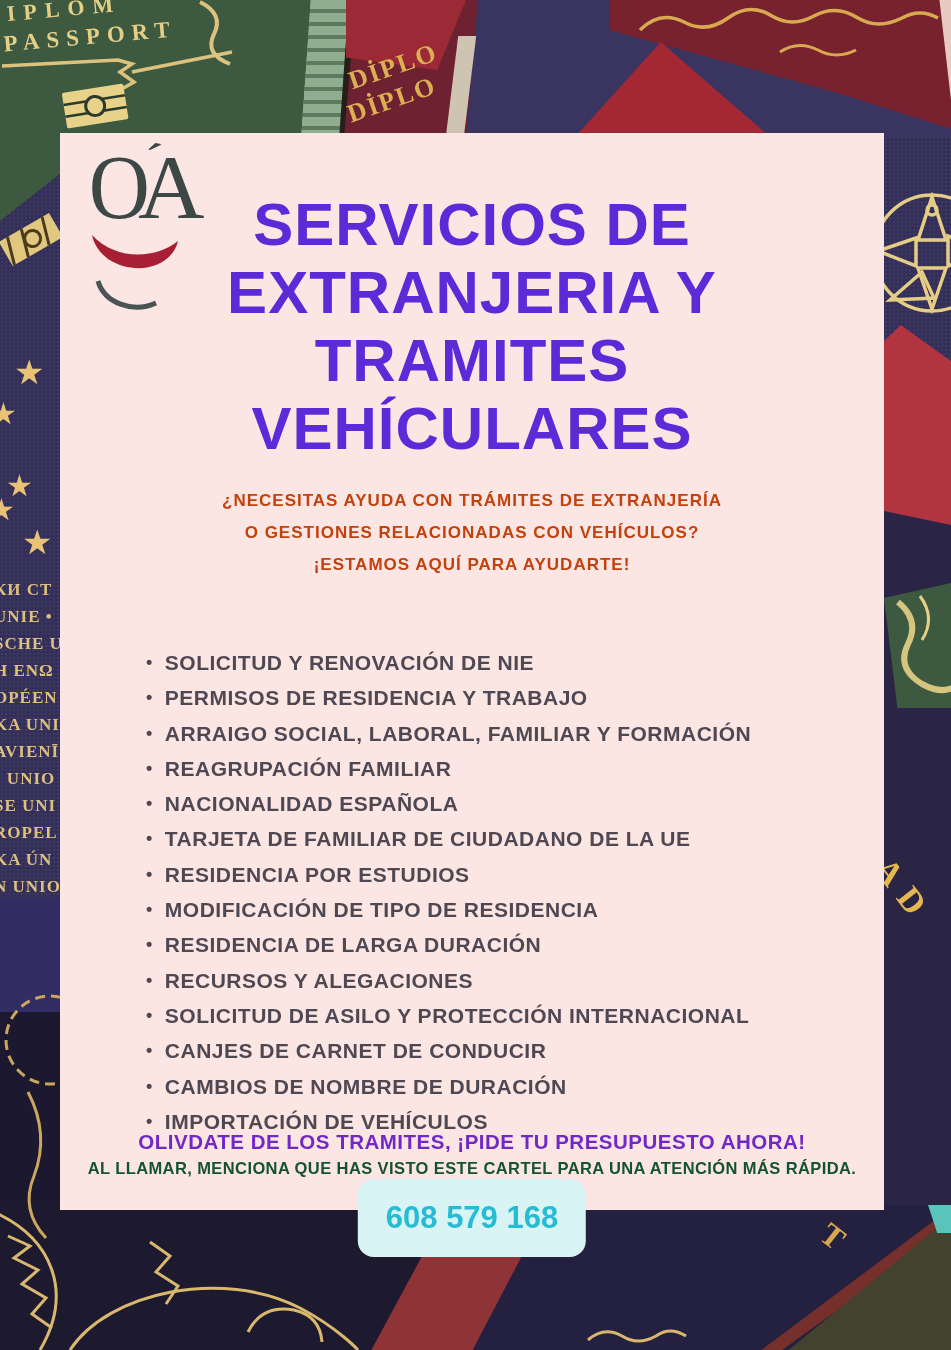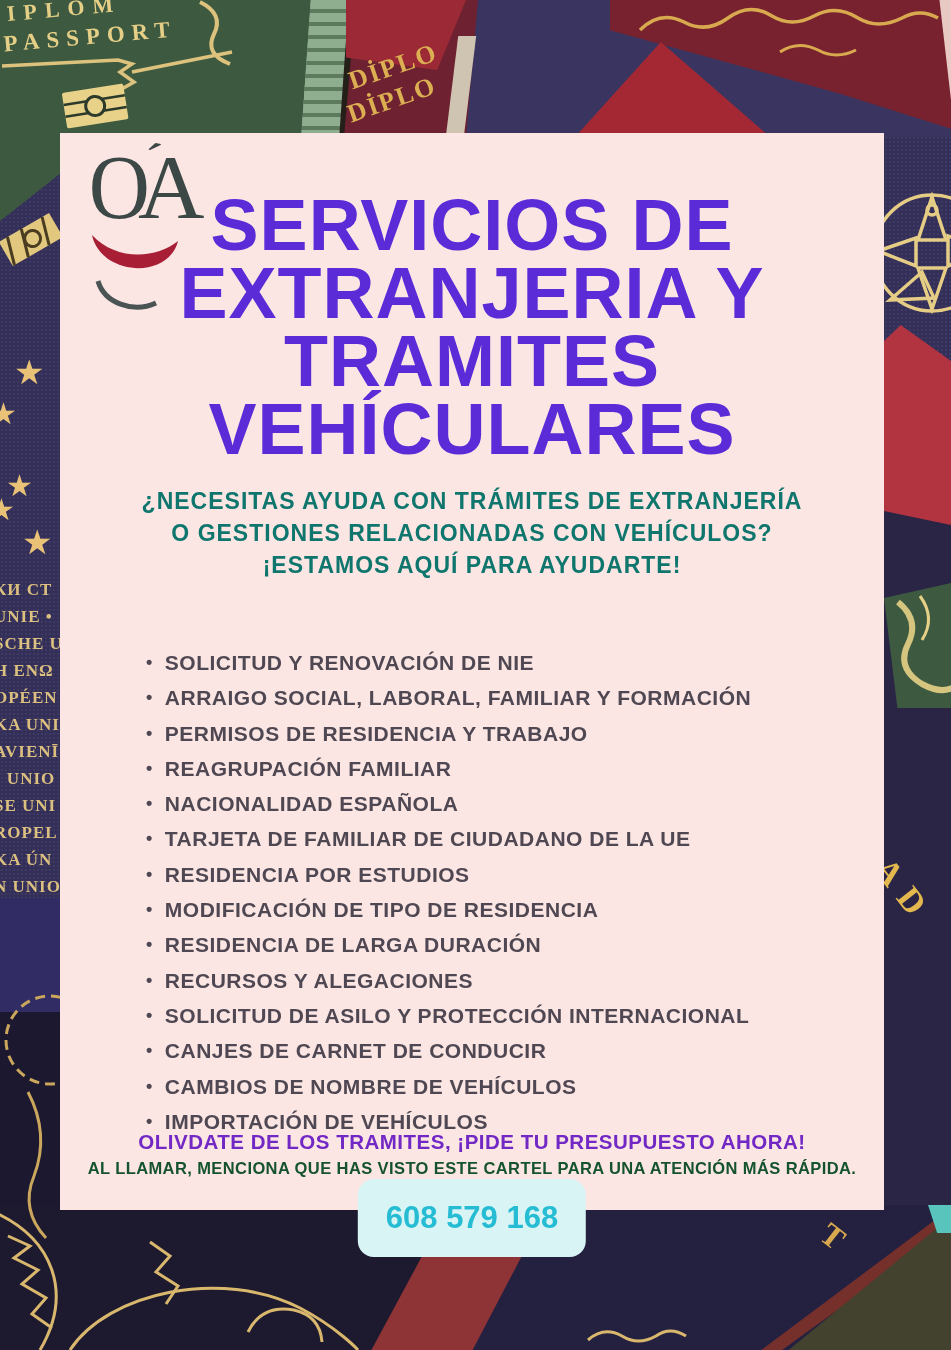--- a/index.html
+++ b/index.html
@@ -70,23 +70,23 @@
 
   
   #panel{position:absolute;left:60px;top:133px;width:824px;height:1077px;background:#fbe6e4;z-index:5;}
   #logo{position:absolute;left:26px;top:8px;width:160px;height:185px;
     color:#3c4846;font-family:"Liberation Serif", serif;}
   #logo .lo{position:absolute;left:0;top:0;font-size:92px;line-height:92px;transform:scaleX(.92);}
   #logo .lacc{position:absolute;left:56px;top:-6px;font-size:54px;line-height:54px;transform:rotate(12deg);}
   #logo .la{position:absolute;left:52px;top:0;font-size:92px;line-height:92px;}
 
   #title{position:absolute;left:0;top:58px;width:100%;text-align:center;
-    color:#5b2bd7;font-weight:800;font-size:72px;line-height:68px;letter-spacing:1px;}
+    color:#5b2bd7;font-weight:800;font-size:60px;line-height:68px;letter-spacing:1px;}
   #intro{position:absolute;left:0;top:352px;width:100%;text-align:center;
-    color:#0f766e;font-weight:bold;font-size:23px;line-height:32px;letter-spacing:1px;}
+    color:#c2410c;font-weight:bold;font-size:17px;line-height:32px;letter-spacing:1px;}
   #services{position:absolute;left:86px;top:512px;margin:0;padding:0;list-style:none;
     color:#4f4853;font-weight:bold;font-size:21px;letter-spacing:.5px;}
   #services li{line-height:34.3px;white-space:nowrap;}
   #services .blt{margin-right:12px;font-size:18px;vertical-align:2px;}
   #cta{position:absolute;left:0;top:997px;width:100%;text-align:center;
     color:#7228c4;font-weight:bold;font-size:20.5px;letter-spacing:.5px;}
   #note{position:absolute;left:0;top:1026px;width:100%;text-align:center;
     color:#14532d;font-weight:bold;font-size:16.5px;letter-spacing:.4px;}
   #phone-badge{position:absolute;left:50%;top:1046px;transform:translateX(-50%);
     background:#d9f4f4;border-radius:16px;padding:21px 28px;
@@ -221,31 +221,31 @@
   </div>
 
   <div id="intro">
     <div>¿NECESITAS AYUDA CON TRÁMITES DE EXTRANJERÍA</div>
     <div>O GESTIONES RELACIONADAS CON VEHÍCULOS?</div>
     <div>¡ESTAMOS AQUÍ PARA AYUDARTE!</div>
   </div>
 
   <ul id="services">
     <li><span class="blt">•</span><span>SOLICITUD Y RENOVACIÓN DE NIE</span></li>
+    <li><span class="blt">•</span><span>PERMISOS DE RESIDENCIA Y TRABAJO</span></li>
     <li><span class="blt">•</span><span>ARRAIGO SOCIAL, LABORAL, FAMILIAR Y FORMACIÓN</span></li>
-    <li><span class="blt">•</span><span>PERMISOS DE RESIDENCIA Y TRABAJO</span></li>
     <li><span class="blt">•</span><span>REAGRUPACIÓN FAMILIAR</span></li>
     <li><span class="blt">•</span><span>NACIONALIDAD ESPAÑOLA</span></li>
     <li><span class="blt">•</span><span>TARJETA DE FAMILIAR DE CIUDADANO DE LA UE</span></li>
     <li><span class="blt">•</span><span>RESIDENCIA POR ESTUDIOS</span></li>
     <li><span class="blt">•</span><span>MODIFICACIÓN DE TIPO DE RESIDENCIA</span></li>
     <li><span class="blt">•</span><span>RESIDENCIA DE LARGA DURACIÓN</span></li>
     <li><span class="blt">•</span><span>RECURSOS Y ALEGACIONES</span></li>
     <li><span class="blt">•</span><span>SOLICITUD DE ASILO Y PROTECCIÓN INTERNACIONAL</span></li>
     <li><span class="blt">•</span><span>CANJES DE CARNET DE CONDUCIR</span></li>
-    <li><span class="blt">•</span><span>CAMBIOS DE NOMBRE DE VEHÍCULOS</span></li>
+    <li><span class="blt">•</span><span>CAMBIOS DE NOMBRE DE DURACIÓN</span></li>
     <li><span class="blt">•</span><span>IMPORTACIÓN DE VEHÍCULOS</span></li>
   </ul>
 
   <div id="cta">OLIVDATE DE LOS TRAMITES, ¡PIDE TU PRESUPUESTO AHORA!</div>
   <div id="note">AL LLAMAR, MENCIONA QUE HAS VISTO ESTE CARTEL PARA UNA ATENCIÓN MÁS RÁPIDA.</div>
   <div id="phone-badge">608 579 168</div>
 </div>
 
 </body></html>

